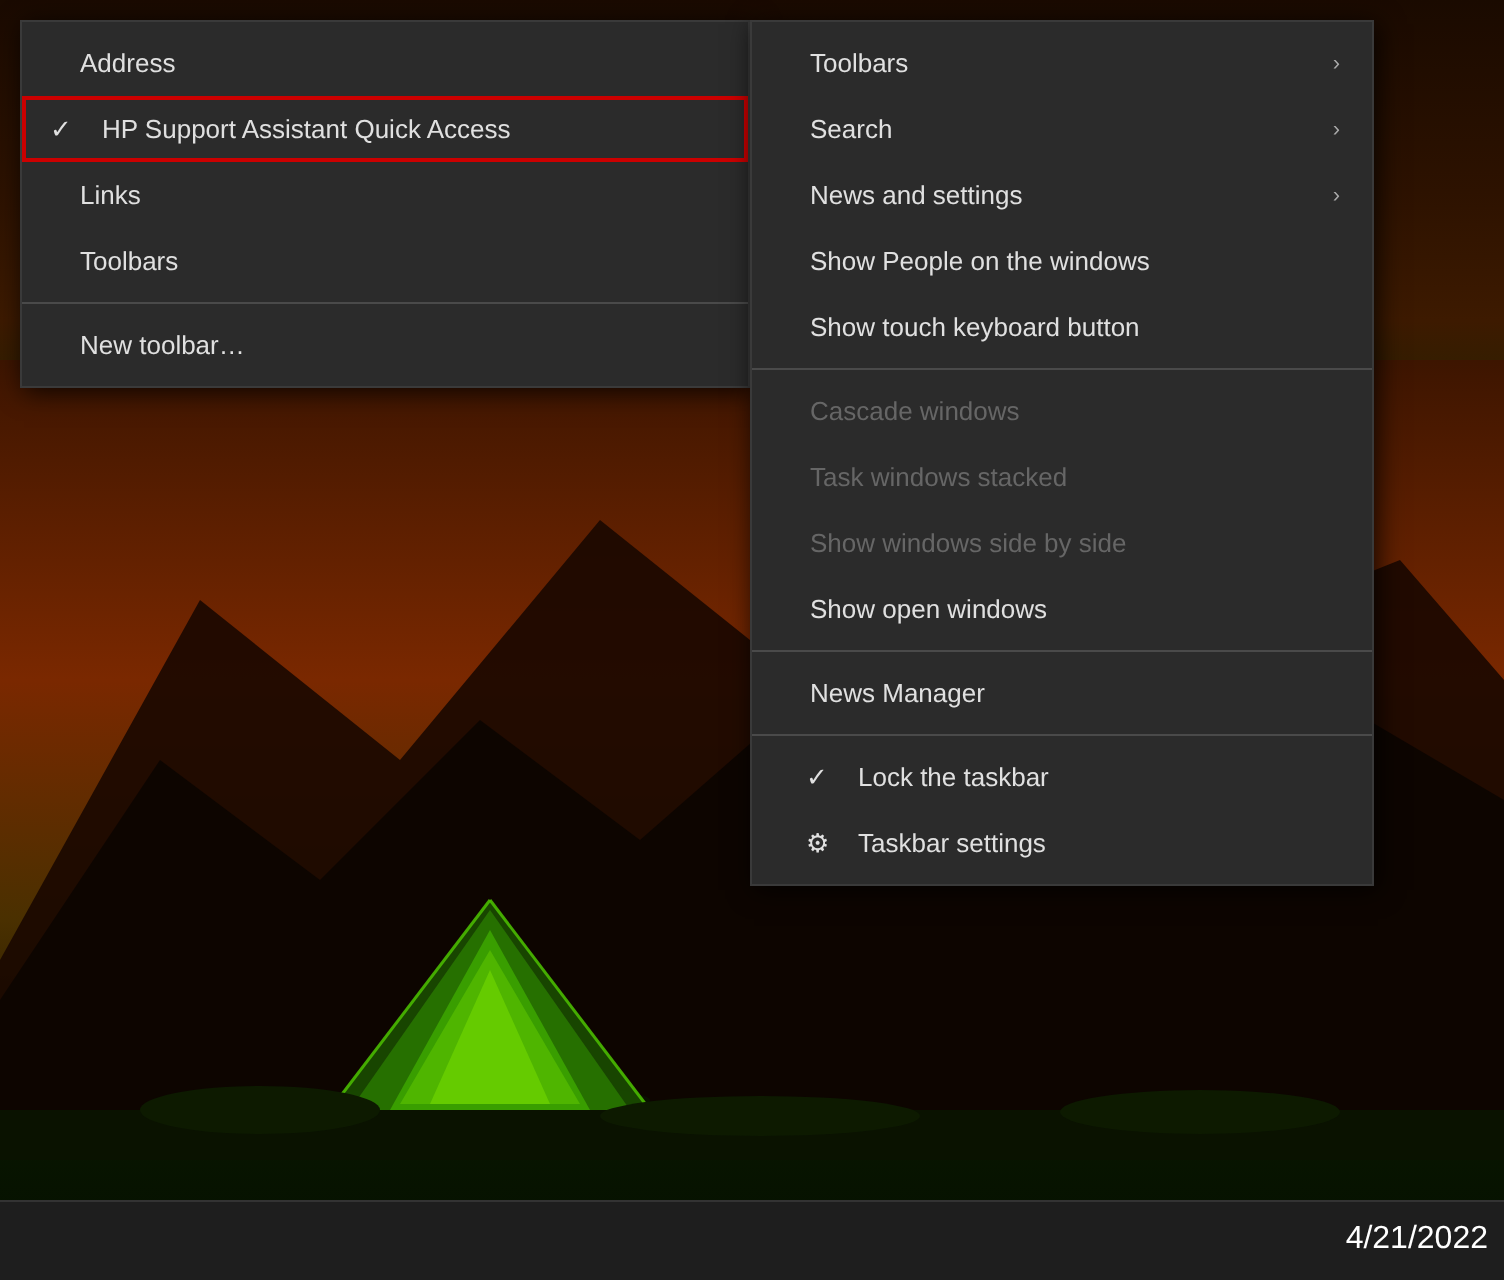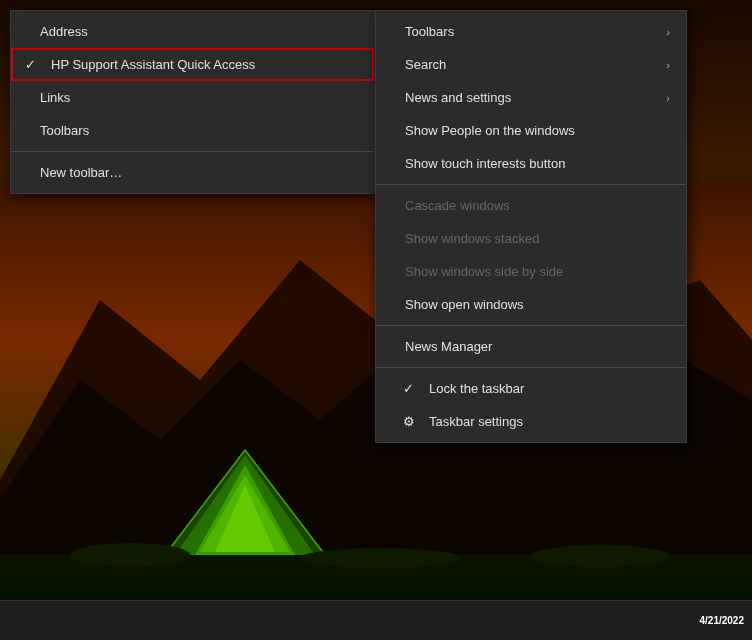--- a/index.html
+++ b/index.html
@@ -50,24 +50,23 @@
       z-index: 10;
       display: flex;
       align-items: center;
       justify-content: flex-end;
       padding-right: 8px;
       border-top: 1px solid #333;
     }
 
     .taskbar-clock {
       color: #ffffff;
-      font-size: 10px;
+      font-size: 16px;
       text-align: right;
       line-height: 1.4;
-      font-weight: bold;
     }
 
     
     .context-menu-left {
       position: absolute;
       left: 10px;
       top: 10px;
       width: 365px;
       background: #2b2b2b;
       border: 1px solid #3a3a3a;
@@ -247,30 +246,30 @@
     <span class="arrow">›</span>
   </div>
 
 
   <div class="menu-item menu-item-no-indent">
     <span>Show People on the windows</span>
   </div>
 
 
   <div class="menu-item menu-item-no-indent">
-    <span>Show touch interests button</span>
+    <span>Show touch keyboard button</span>
   </div>
   <div class="menu-separator"></div>
 
   <div class="menu-item menu-item-no-indent disabled">
     <span>Cascade windows</span>
   </div>
 
   <div class="menu-item menu-item-no-indent disabled">
-    <span>Show windows stacked</span>
+    <span>Task windows stacked</span>
   </div>
 
   <div class="menu-item menu-item-no-indent disabled">
     <span>Show windows side by side</span>
   </div>
 
   <div class="menu-item menu-item-no-indent">
     <span>Show open windows</span>
   </div>
   <div class="menu-separator"></div>

